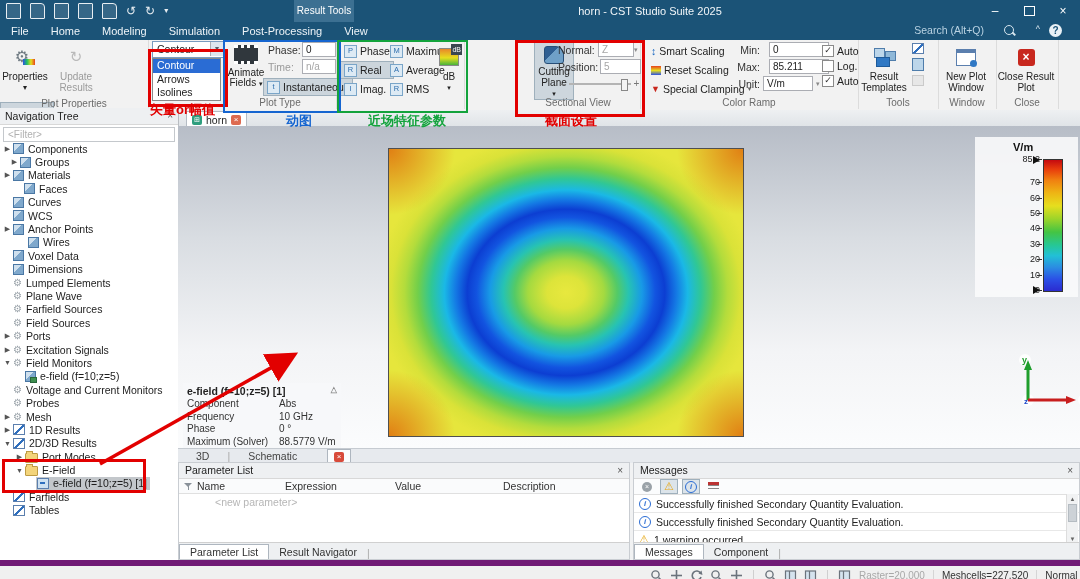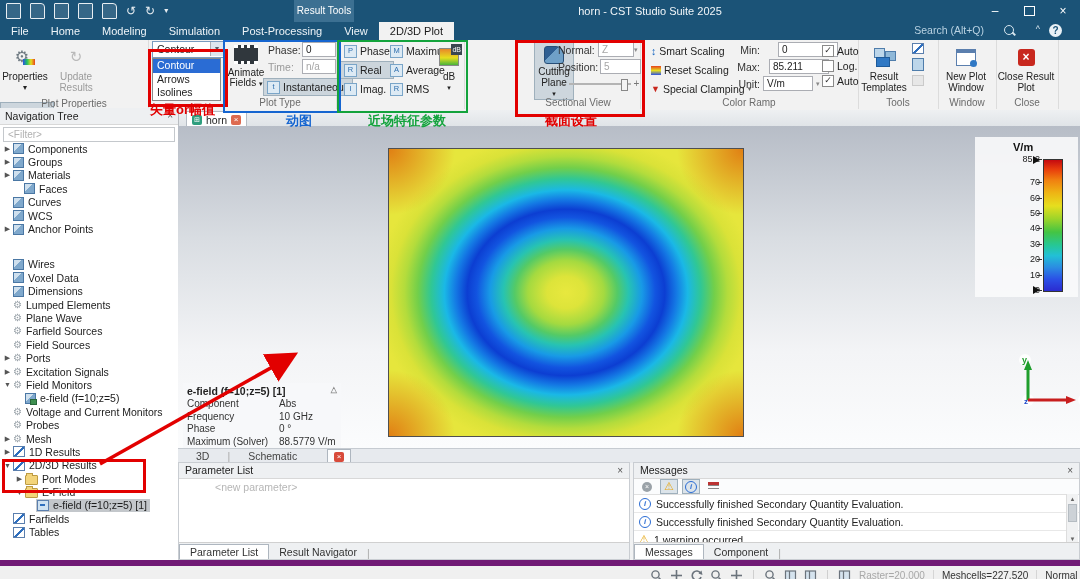--- a/index.html
+++ b/index.html
@@ -15,21 +15,21 @@
   .qglyph{color:#e8eef2;font-size:12px;line-height:14px;}
   .ctx-tab{position:absolute;left:294px;top:0;width:60px;height:22px;background:#3c7092;color:#fff;
            font-size:10px;text-align:center;line-height:22px;}
   .wtitle{position:absolute;left:300px;right:80px;top:0;height:22px;line-height:22px;text-align:center;
           color:#f2f6f9;font-size:11px;}
   .winbtns{position:absolute;right:0;top:0;display:flex;height:22px;}
   .winbtn{width:34px;height:22px;color:#fff;text-align:center;line-height:22px;font-size:12px;}
   .restore{width:9px;height:8px;border:1.2px solid #fff;margin:6px auto;}
 
   
-  .menubar{position:absolute;left:0;top:22px;width:1080px;height:18px;background:#1b5377;display:flex;}
+  .menubar{position:absolute;left:0;top:22px;width:1080px;height:18px;background:#1b5377;display:flex;flex-direction:column;}
   .mtab{color:#eef4f8;padding:0 11px;line-height:18px;font-size:11px;}
   .mtab.active{background:#f2f2f2;color:#1a1a1a;}
   .search{position:absolute;right:96px;top:24px;color:#b9d2e2;font-size:10.5px;}
   .mag{position:absolute;right:66px;top:25px;width:8px;height:8px;border:1.5px solid #d7e6ef;border-radius:50%;}
   .mag::after{content:"";position:absolute;left:7px;top:7px;width:4px;height:1.5px;background:#d7e6ef;transform:rotate(45deg);}
   .chev-up{position:absolute;right:40px;top:24px;color:#d7e6ef;font-size:9px;}
   .help{position:absolute;right:18px;top:24px;width:13px;height:13px;border-radius:50%;background:#e9f1f6;color:#1b5377;
         font-size:10px;font-weight:bold;text-align:center;line-height:13px;}
 
   
@@ -373,21 +373,21 @@
         <div class="smallbtn">
             <span class="ramp-mini" style="margin:0;width:10px;height:9px;background:linear-gradient(180deg,#e8401c,#e6de1e,#2b50e6)"></span>
             <span>Reset Scaling</span>
           </div>
         <div class="smallbtn">
             <span style="color:#c8281e;font-weight:bold;font-size:9px">▼</span>
             <span>Special Clamping</span>
             <span style="font-size:7px;color:#666">▾</span>
           </div>
       </div>
-      <div style="position:absolute;left:96px;top:2px;display:flex;align-items:center;gap:18px">
+      <div style="position:absolute;left:96px;top:2px;display:flex;align-items:center;gap:9px">
         <span class="rowlbl" style="width:24px;text-align:right">Min:</span>
         <span class="rin" style="width:52px">0</span>
       </div>
       <div style="position:absolute;left:96px;top:19px;display:flex;align-items:center;gap:9px">
         <span class="rowlbl" style="width:24px;text-align:right">Max:</span>
         <span class="rin" style="width:52px">85.211</span>
       </div>
       <div style="position:absolute;left:96px;top:36px;display:flex;align-items:center;gap:3px">
         <span class="rowlbl" style="width:24px;text-align:right">Unit:</span>
         <span class="rin" style="width:42px"><span>V/m</span></span>
@@ -471,21 +471,21 @@
     </div>
     <div class="nav-filter">&lt;Filter&gt;</div>
     <div class="tree" id="tree">
         <div class="trow" style="padding-left: 3px;">
           <span class="tarrow">▶</span>
           <span class="tsel">
             <span class="ticon ic-cube"></span>
             <span class="tlabel">Components</span>
           </span>
         </div>
-        <div class="trow" style="padding-left: 3px;">
+        <div class="trow" style="padding-left: 10px;">
           <span class="tarrow">▶</span>
           <span class="tsel">
             <span class="ticon ic-cube"></span>
             <span class="tlabel">Groups</span>
           </span>
         </div>
         <div class="trow" style="padding-left: 3px;">
           <span class="tarrow">▶</span>
           <span class="tsel">
             <span class="ticon ic-cube"></span>
@@ -513,21 +513,21 @@
             <span class="tlabel">WCS</span>
           </span>
         </div>
         <div class="trow" style="padding-left: 3px;">
           <span class="tarrow">▶</span>
           <span class="tsel">
             <span class="ticon ic-cube"></span>
             <span class="tlabel">Anchor Points</span>
           </span>
         </div>
-        <div class="trow" style="padding-left: 3px; margin-top: 22px;">
+        <div class="trow" style="padding-left: 18px;">
           <span class="tarrow"></span>
           <span class="tsel">
             <span class="ticon ic-cube"></span>
             <span class="tlabel">Wires</span>
           </span>
         </div>
         <div class="trow" style="padding-left: 3px;">
           <span class="tarrow"></span>
           <span class="tsel">
             <span class="ticon ic-cube"></span>
@@ -743,20 +743,27 @@
     <div class="vtab">Schematic</div>
     <div class="vtab active">
       <span class="vclose">×</span>
     </div>
   </div>
 
   <div class="panel params">
     <div class="p-head">
       <span>Parameter List</span>
       <span class="p-x">×</span>
+    </div>
+    <div class="pcols">
+      <span class="funnel"></span>
+      <span class="pc0">Name</span>
+      <span class="pc1">Expression</span>
+      <span class="pc2">Value</span>
+      <span class="pc3">Description</span>
     </div>
     <div class="newparam">&lt;new parameter&gt;</div>
     <div class="p-tabs">
       <div class="ptab active">Parameter List</div>
       <div class="ptab">Result Navigator</div>
       <span class="vsep">|</span>
     </div>
   </div>
 
   <div class="panel messages">

